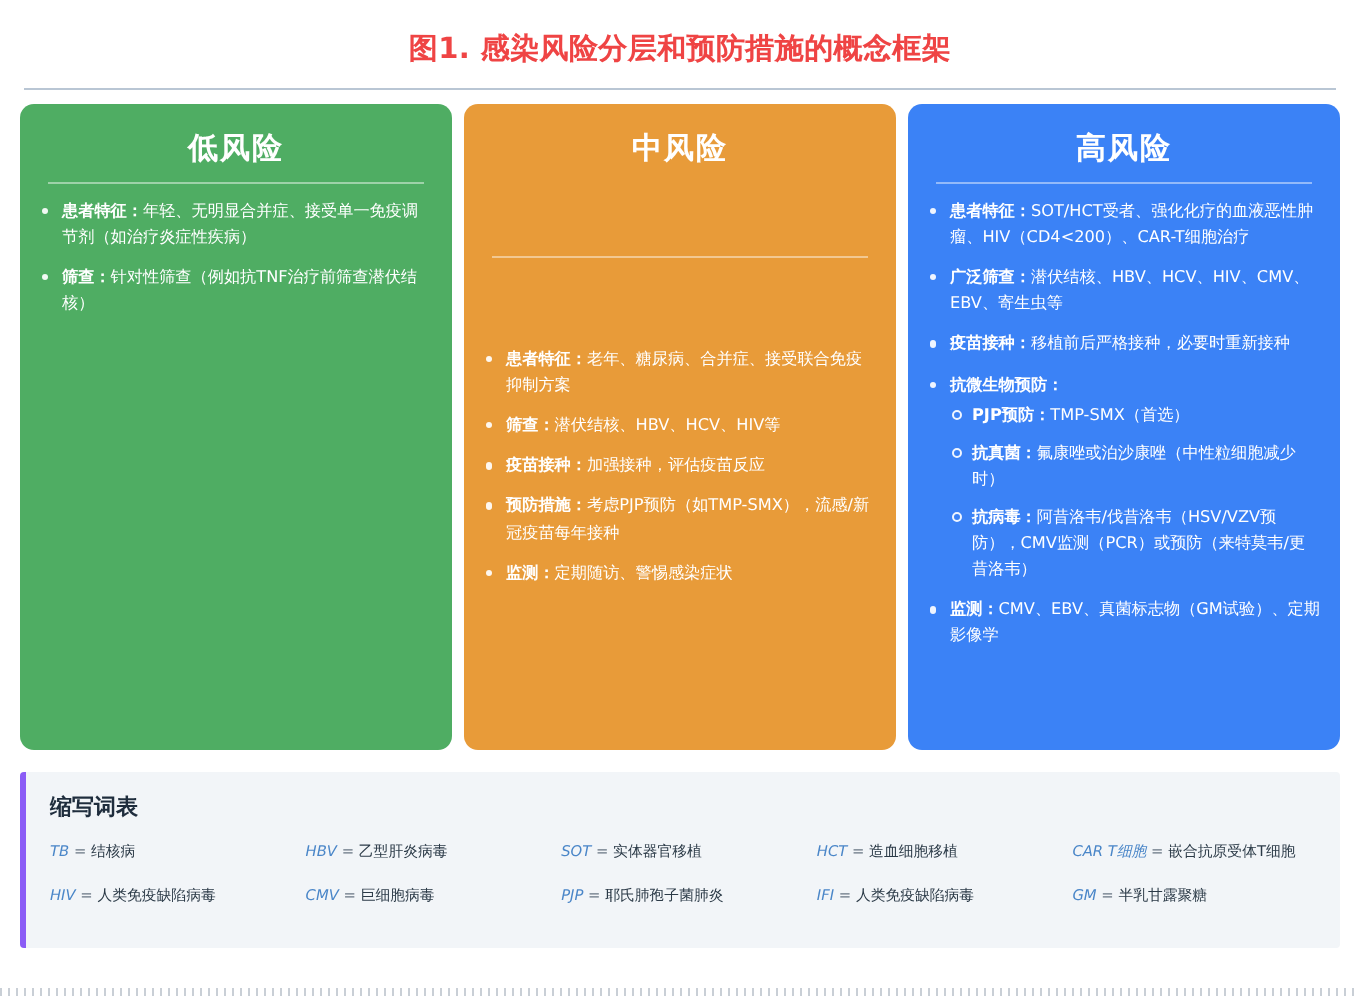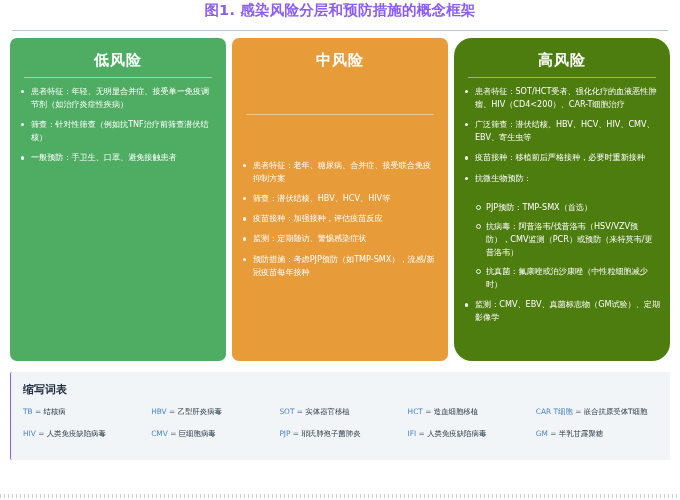--- a/index.html
+++ b/index.html
@@ -8,22 +8,22 @@
     background: #ffffff;
     font-family: "DejaVu Sans", "Liberation Sans", sans-serif;
     overflow: hidden;
   }
   .page { width: 680px; height: 500px; position: relative; background: #fff; padding: 0 10px; }
 
   .fig-title {
     text-align: center;
     font-size: 14.5px;
     font-weight: bold;
-    color: #8b5cf6;
-    padding-top: 1px;
+    color: #ef4444;
+    padding-top: 15px;
     letter-spacing: 0.2px;
   }
   .title-rule {
     height: 1px;
     background: #b9c6d4;
     margin: 10px 2px 7px 2px;
   }
 
   .columns {
     display: flex;
@@ -35,21 +35,21 @@
     flex: 1 1 0;
     border-radius: 7px;
     padding: 9px 10px 10px 10px;
     color: #ffffff;
     display: flex;
     flex-direction: column;
     overflow: hidden;
   }
   .col-low  { background: #4FAD63; }
   .col-mid  { background: #E89B39; gap: 37px; }
-  .col-high { background: #4d7c0f; border-radius: 18px; }
+  .col-high { background: #3b82f6; }
 
   .col-head {
     text-align: center;
     font-size: 15px;
     font-weight: bold;
     color: #ffffff;
     padding: 4px 0 7px 0;
     letter-spacing: 1px;
   }
   .head-rule {
@@ -68,44 +68,44 @@
     color: #ffffff;
   }
   ul.items > li::before {
     content: "";
     position: absolute;
     left: 1px; top: 5px;
     width: 3.2px; height: 3.2px;
     border-radius: 50%;
     background: rgba(255,255,255,0.92);
   }
-  .lbl { font-weight: normal; }
-
-  ul.sub { list-style: none; margin-top: 16px; }
+  .lbl { font-weight: bold; }
+
+  ul.sub { list-style: none; margin-top: 2px; }
   ul.sub > li {
     position: relative;
     padding-left: 11px;
     margin-bottom: 6px;
     font-size: 8.1px;
     line-height: 1.62;
   }
   ul.sub > li::before {
     content: "";
     position: absolute;
     left: 1px; top: 4px;
     width: 3.4px; height: 3.4px;
     border-radius: 50%;
     border: 1px solid rgba(255,255,255,0.92);
     background: transparent;
   }
 
   .abbrev {
     margin-top: 11px;
     background: #f2f5f8;
-    border-left: 1px solid #8b5cf6;
+    border-left: 3px solid #8b5cf6;
     border-radius: 2px;
     padding: 10px 12px 11px 12px;
     height: 88px;
   }
   .abbrev-title {
     font-size: 11px;
     font-weight: bold;
     color: #1f2d3d;
     margin-bottom: 10px;
   }
@@ -113,21 +113,21 @@
     display: grid;
     grid-template-columns: repeat(5, 1fr);
     row-gap: 11px;
     column-gap: 6px;
   }
   .abbr-item {
     font-size: 7.4px;
     line-height: 1.45;
     color: #2b3a47;
   }
-  .abbr-key { color: #4a86c8; font-weight: normal; }
+  .abbr-key { color: #4a86c8; font-weight: normal; font-style: italic; }
   .abbr-eq { color: #6b7885; }
 
   .footer-dots {
     position: absolute;
     left: 0; right: 0; bottom: 2px;
     height: 4px;
     background-image: repeating-linear-gradient(to right, #c9cfd6 0 1px, transparent 1px 4px);
   }
 </style>
 </head>
@@ -139,49 +139,48 @@
   <div class="title-rule"></div>
 
   <div class="columns">
 
     <div class="col col-low">
       <div class="col-head">低风险</div>
       <div class="head-rule"></div>
       <ul class="items">
         <li><span class="lbl">患者特征：</span><span>年轻、无明显合并症、接受单一免疫调节剂（如治疗炎症性疾病）</span></li>
         <li><span class="lbl">筛查：</span><span>针对性筛查（例如抗TNF治疗前筛查潜伏结核）</span></li>
-        <li><span class="lbl">一般预防：</span><span>手卫生、口罩、避免接触患者</span></li>
       </ul>
     </div>
 
     <div class="col col-mid">
       <div class="col-head">中风险</div>
       <div class="head-rule"></div>
       <ul class="items">
         <li><span class="lbl">患者特征：</span><span>老年、糖尿病、合并症、接受联合免疫抑制方案</span></li>
         <li><span class="lbl">筛查：</span><span>潜伏结核、HBV、HCV、HIV等</span></li>
         <li><span class="lbl">疫苗接种：</span><span>加强接种，评估疫苗反应</span></li>
+        <li><span class="lbl">预防措施：</span><span>考虑PJP预防（如TMP-SMX），流感/新冠疫苗每年接种</span></li>
         <li><span class="lbl">监测：</span><span>定期随访、警惕感染症状</span></li>
-        <li><span class="lbl">预防措施：</span><span>考虑PJP预防（如TMP-SMX），流感/新冠疫苗每年接种</span></li>
       </ul>
     </div>
 
     <div class="col col-high">
       <div class="col-head">高风险</div>
       <div class="head-rule"></div>
       <ul class="items">
         <li><span class="lbl">患者特征：</span><span>SOT/HCT受者、强化化疗的血液恶性肿瘤、HIV（CD4&lt;200）、CAR-T细胞治疗</span></li>
         <li><span class="lbl">广泛筛查：</span><span>潜伏结核、HBV、HCV、HIV、CMV、EBV、寄生虫等</span></li>
         <li><span class="lbl">疫苗接种：</span><span>移植前后严格接种，必要时重新接种</span></li>
         <li>
           <span class="lbl">抗微生物预防：</span>
           <ul class="sub">
             <li><span class="lbl">PJP预防：</span><span>TMP-SMX（首选）</span></li>
+            <li><span class="lbl">抗真菌：</span><span>氟康唑或泊沙康唑（中性粒细胞减少时）</span></li>
             <li><span class="lbl">抗病毒：</span><span>阿昔洛韦/伐昔洛韦（HSV/VZV预防），CMV监测（PCR）或预防（来特莫韦/更昔洛韦）</span></li>
-            <li><span class="lbl">抗真菌：</span><span>氟康唑或泊沙康唑（中性粒细胞减少时）</span></li>
           </ul>
         </li>
         <li><span class="lbl">监测：</span><span>CMV、EBV、真菌标志物（GM试验）、定期影像学</span></li>
       </ul>
     </div>
 
   </div>
 
   <div class="abbrev">
     <div class="abbrev-title">缩写词表</div>

